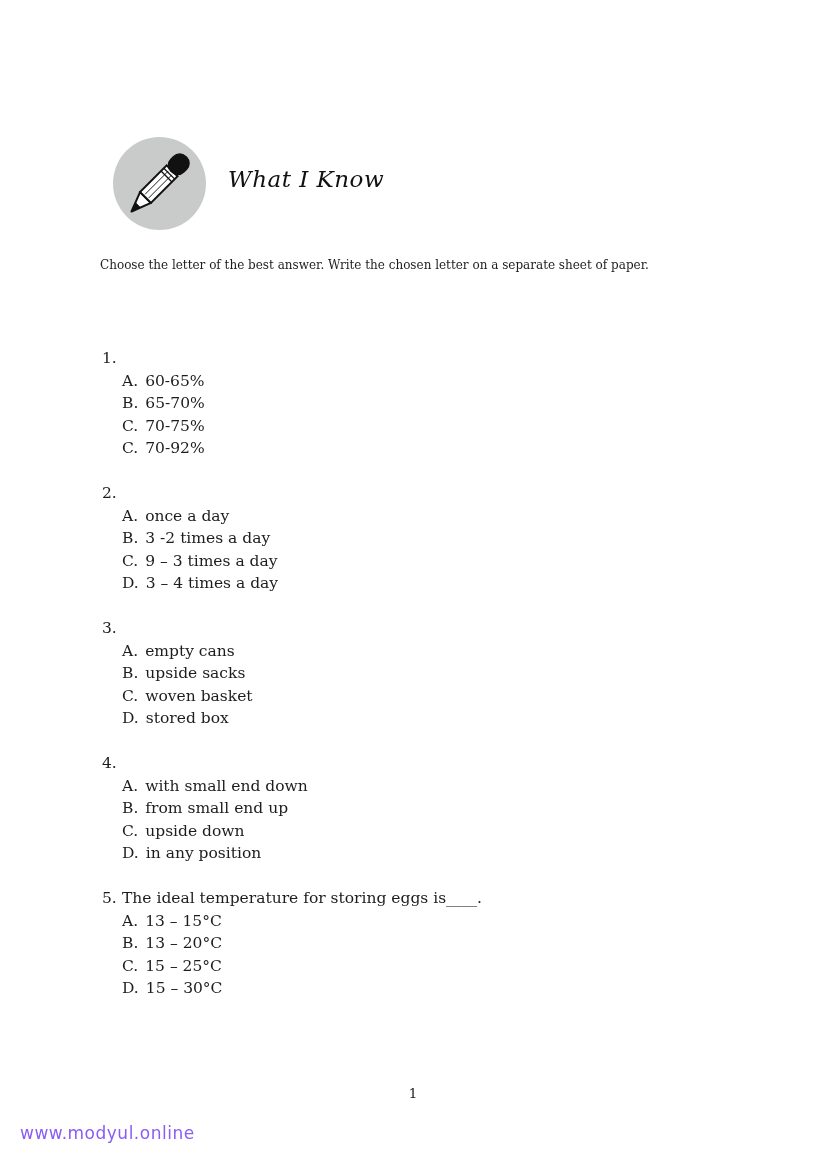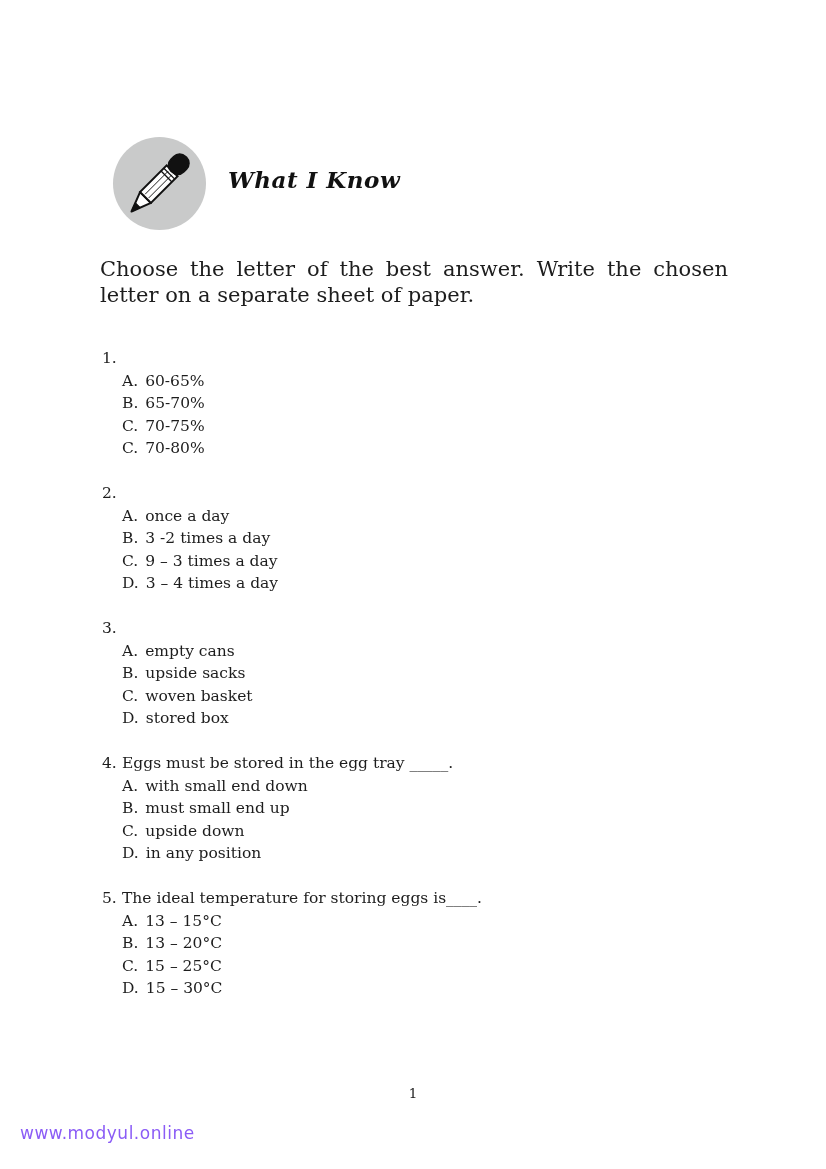--- a/index.html
+++ b/index.html
@@ -19,32 +19,32 @@
     left: 112px;
     top: 136px;
     width: 95px;
     height: 95px;
   }
   .page-title {
     position: absolute;
     left: 228px;
     top: 166px;
     font-size: 23px;
-    font-weight: bold;
+    font-weight: normal;
     font-style: italic;
     letter-spacing: 0.5px;
     color: #111111;
   }
   .instructions {
     position: absolute;
     left: 100px;
     top: 256px;
     width: 628px;
-    font-size: 21px;
-    line-height: 26px;
+    font-size: 12px;
+    line-height: 18px;
     text-align: justify;
     color: #1d1d1d;
   }
   .quiz {
     position: absolute;
     left: 102px;
     top: 347px;
     width: 640px;
     font-size: 15.5px;
     line-height: 22.5px;
@@ -122,21 +122,21 @@
         <div class="option">
             <span class="opt-letter">B.</span>
             <span>65-70%</span>
           </div>
         <div class="option">
             <span class="opt-letter">C.</span>
             <span>70-75%</span>
           </div>
         <div class="option">
             <span class="opt-letter">C.</span>
-            <span>70-80%</span>
+            <span>70-92%</span>
           </div>
       </div>
     </div>
 
     <div class="question">
       <div class="q-line">
         <span class="q-num">2.</span>
       </div>
       <div class="options">
         <div class="option">
@@ -178,30 +178,29 @@
         <div class="option">
             <span class="opt-letter">D.</span>
             <span>stored box</span>
           </div>
       </div>
     </div>
 
     <div class="question">
       <div class="q-line">
         <span class="q-num">4.</span>
-        <span class="q-text">Eggs must be stored in the egg tray _____.</span>
       </div>
       <div class="options">
         <div class="option">
             <span class="opt-letter">A.</span>
             <span>with small end down</span>
           </div>
         <div class="option">
             <span class="opt-letter">B.</span>
-            <span>must small end up</span>
+            <span>from small end up</span>
           </div>
         <div class="option">
             <span class="opt-letter">C.</span>
             <span>upside down</span>
           </div>
         <div class="option">
             <span class="opt-letter">D.</span>
             <span>in any position</span>
           </div>
       </div>

